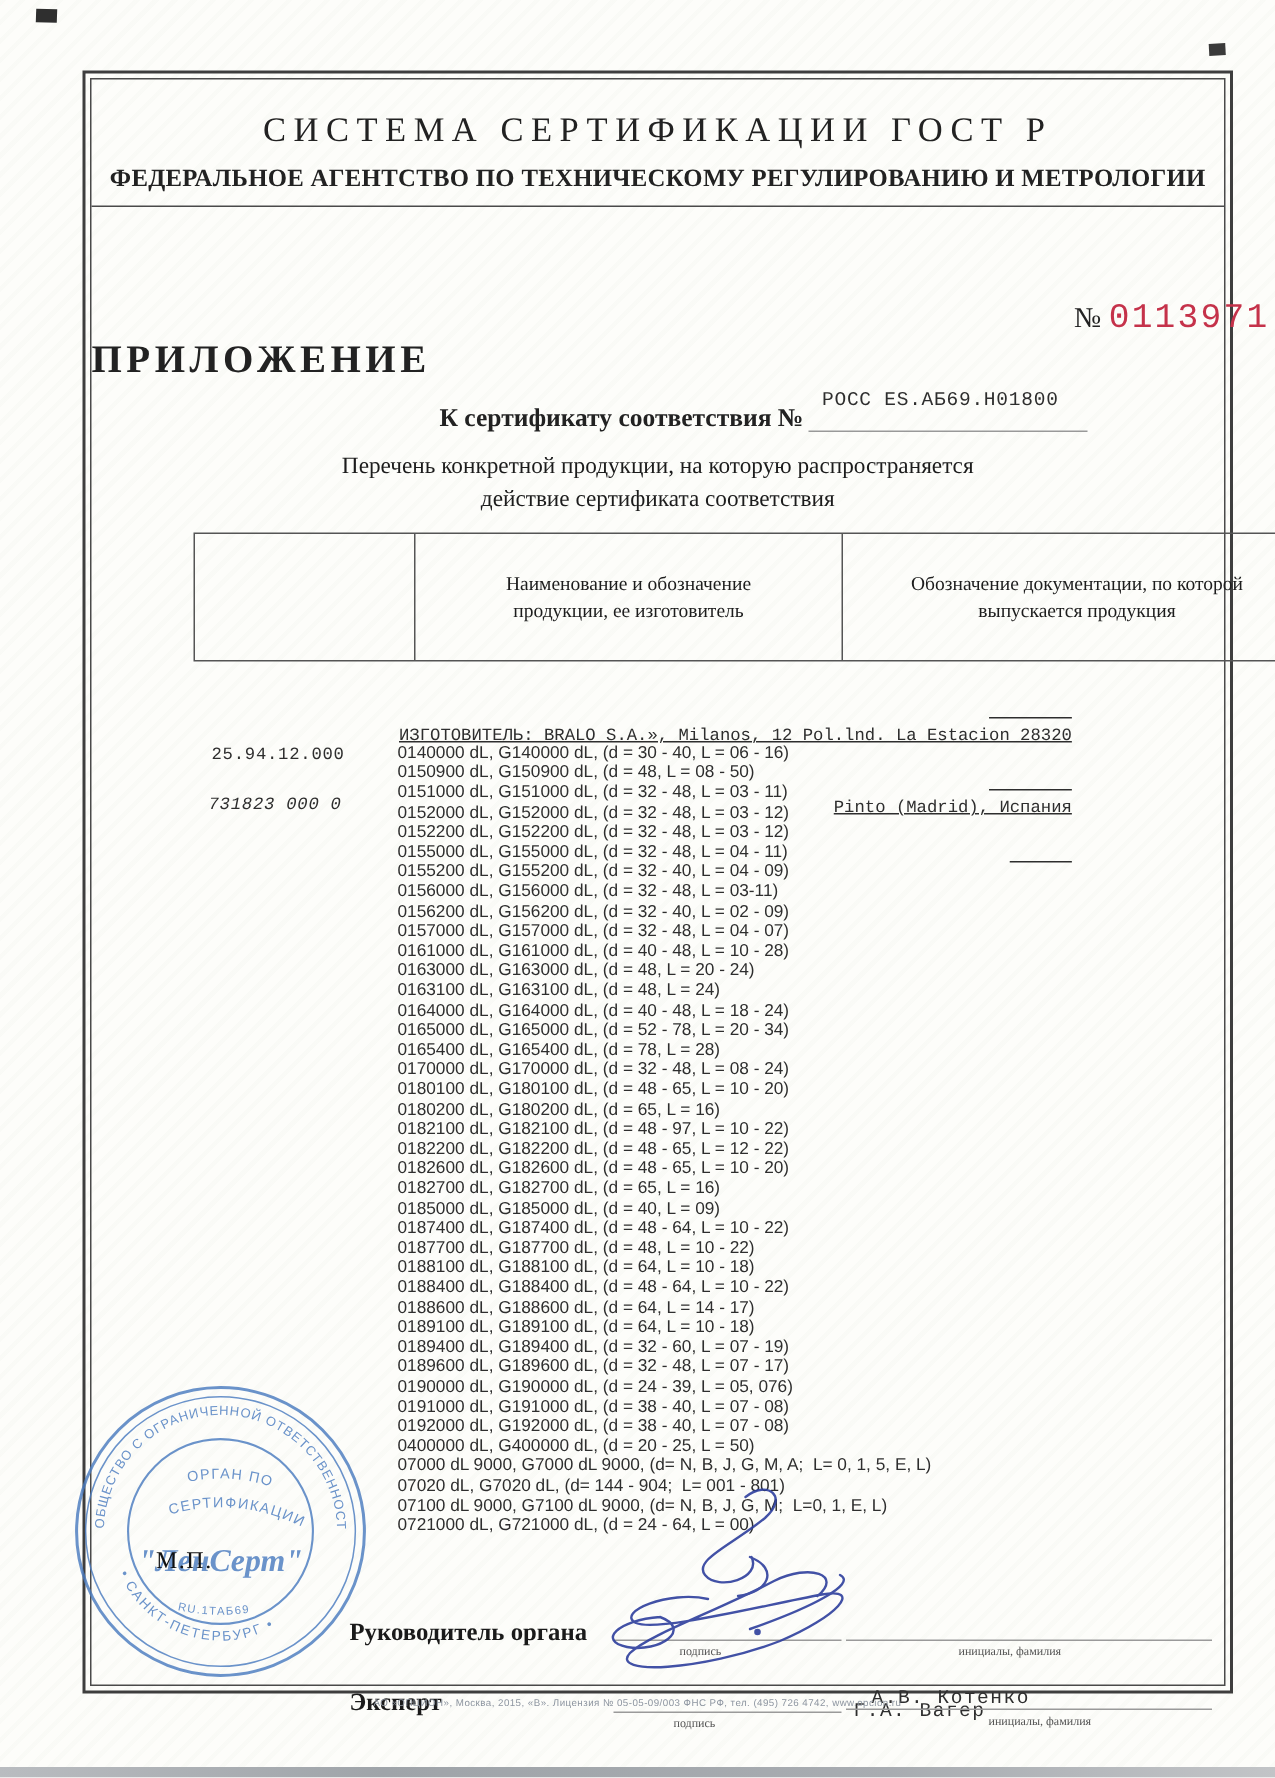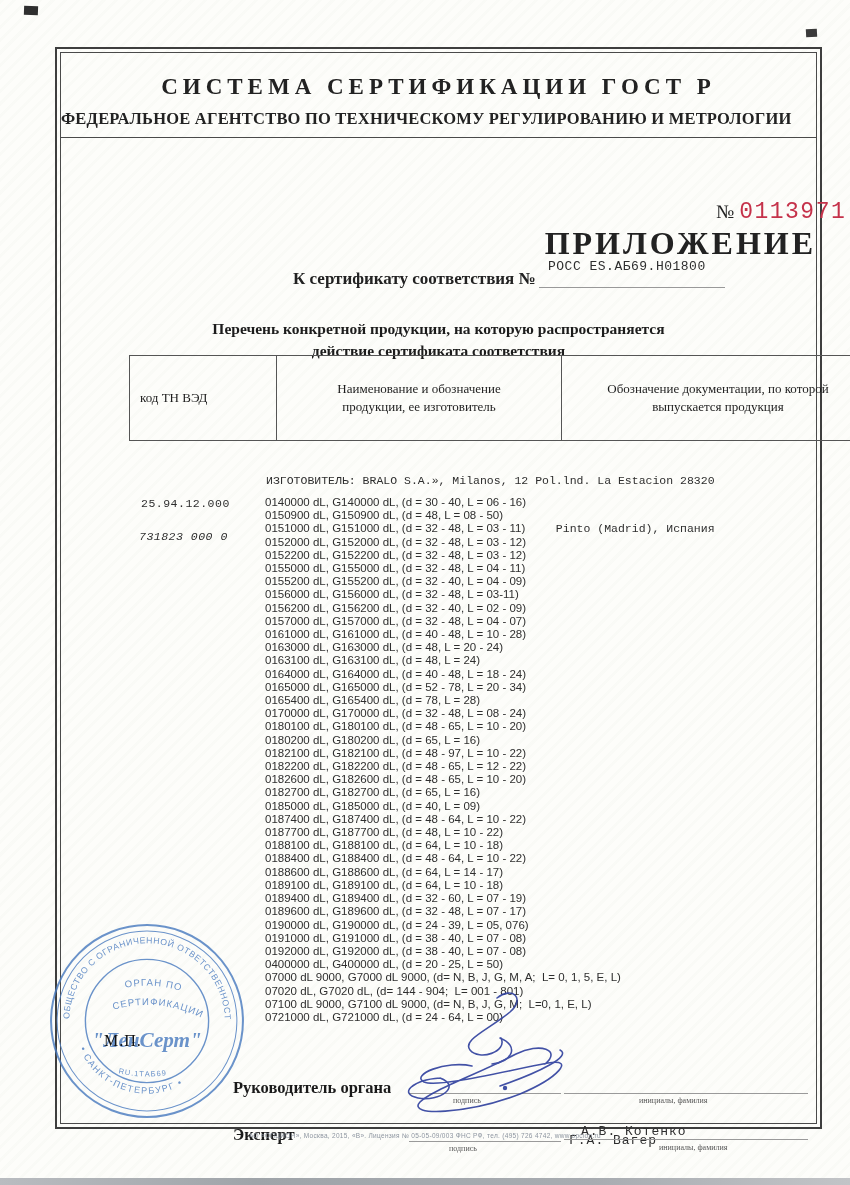--- a/index.html
+++ b/index.html
@@ -2,47 +2,47 @@
 <html><head>
 <meta charset="utf-8">
 <style>
   html,body{margin:0;padding:0;background:#e8e8e8;}
   .page{position:relative;width:850px;height:1185px;background:#fdfdfa;overflow:hidden;
         font-family:"Liberation Serif","DejaVu Serif",serif;color:#1d1d1d;
         background-image:repeating-linear-gradient(135deg, rgba(205,215,200,0.07) 0 3px, rgba(255,255,255,0) 3px 9px);}
   .frame{position:absolute;left:55px;top:47px;width:763px;height:1078px;border:2px solid #3e3e3e;}
   .frame-inner{position:absolute;left:3px;top:3px;right:3px;bottom:3px;border:1.4px solid #4a4a4a;}
   .hdr-title{position:absolute;left:0;top:21px;width:100%;text-align:center;
-             font-size:23px;font-weight:700;letter-spacing:5px;color:#222;}
-  .hdr-sub{position:absolute;left:0;top:56px;width:100%;
+             font-size:23px;font-weight:400;letter-spacing:5px;color:#222;}
+  .hdr-sub{position:absolute;left:0;top:56px;width:100%;text-align:center;
            font-size:16.5px;font-weight:700;letter-spacing:0.2px;color:#222;}
   .hdr-divider{position:absolute;left:0;top:84px;width:100%;border-bottom:1.6px solid #4a4a4a;}
   .form-number{position:absolute;left:655px;top:146px;font-size:20px;white-space:nowrap;}
   .form-number .prefix{font-size:19px;color:#222;}
   .form-number .value{font-family:"Liberation Mono","DejaVu Sans Mono",monospace;
                       font-size:23px;letter-spacing:1.5px;font-weight:400;}
-  .appendix-title{position:absolute;left:0;top:172px;width:100%;text-align:right;
-                  font-size:32px;font-weight:700;letter-spacing:3px;color:#222;}
+  .appendix-title{position:absolute;left:0;top:172px;width:100%;text-align:left;
+                  font-size:26px;font-weight:700;letter-spacing:3px;color:#222;}
   .cert-line-label{position:absolute;left:232px;top:216px;font-size:17px;font-weight:700;color:#222;}
   .cert-number{position:absolute;left:487px;top:206px;font-family:"Liberation Mono","DejaVu Sans Mono",monospace;
                font-size:13px;letter-spacing:0.5px;color:#333;white-space:nowrap;}
   .cert-underline{position:absolute;left:478px;top:234px;width:186px;border-bottom:1px solid #999;}
   .desc{position:absolute;left:0;top:247px;width:100%;text-align:center;
-        font-size:15.5px;font-weight:700;line-height:22px;color:#1c1c1c;margin-top:18px;}
+        font-size:15.5px;font-weight:400;line-height:22px;color:#1c1c1c;}
   .ptable{position:absolute;left:68px;top:302px;width:744px;height:84px;
           border:1.2px solid #555;display:grid;grid-template-columns:147px 285px 1fr;font-size:13px;}
   .ptable .c1{border-right:1px solid #555;display:flex;flex-direction:column;}
   .ptable .c1 .r{flex:1;display:flex;align-items:center;padding-left:10px;}
   .ptable .c1 .r.top{border-bottom:1px solid #555;}
   .ptable .c2{border-right:1px solid #555;display:flex;align-items:center;justify-content:center;
               text-align:center;padding:0 30px;line-height:18px;}
   .ptable .c3{display:flex;align-items:center;justify-content:center;text-align:center;
               padding:0 26px;line-height:18px;}
   .mono{font-family:"Liberation Mono","DejaVu Sans Mono",monospace;color:#2e2e2e;text-align:right;}
-  .manufacturer{position:absolute;left:205px;top:388px;font-size:11.5px;line-height:16px;white-space:pre;}
+  .manufacturer{position:absolute;left:205px;top:398px;font-size:11.5px;line-height:16px;white-space:pre;text-decoration:underline;}
   .code-ok{position:absolute;left:80px;top:444px;font-size:11.5px;letter-spacing:0.5px;}
   .code-tnved{position:absolute;left:78px;top:477px;font-size:11.5px;letter-spacing:0.5px;font-style:italic;}
   .product-list{position:absolute;left:204px;top:443px;font-size:11.5px;line-height:13.2px;}
   .product-line{white-space:pre;font-family:Liberation Sans, sans-serif;color:#2e2e2e;}
   .stamp{position:absolute;left:46px;top:920px;width:202px;height:202px;opacity:0.82;}
   .mp-label{position:absolute;left:104px;top:1032px;font-size:16px;color:#111;letter-spacing:1px;}
   .sig-title{position:absolute;font-size:16.5px;font-weight:700;color:#1a1a1a;white-space:nowrap;}
   .sig-line{position:absolute;border-bottom:1px solid #9a9a9a;}
   .sig-caption{position:absolute;font-size:8px;color:#555;}
   .sig-name{position:absolute;font-size:13px;letter-spacing:1px;white-space:nowrap;}
@@ -80,21 +80,20 @@
       <div class="cert-number mono">РОСС ES.АБ69.Н01800</div>
       <div class="cert-underline"></div>
 
       <div class="desc">
         <div>Перечень конкретной продукции,  на которую распространяется</div>
         <div>действие сертификата соответствия</div>
       </div>
 
       <div class="ptable">
         <div class="c1">
-          <div class="r">код ТН ВЭД</div>
         </div>
         <div class="c2">Наименование и обозначение продукции, ее изготовитель</div>
         <div class="c3">Обозначение документации, по которой выпускается продукция</div>
       </div>
 
       <div class="manufacturer mono">
         <div>ИЗГОТОВИТЕЛЬ: BRALO S.A.», Milanos, 12 Pol.lnd. La Estacion 28320</div>
         <div>Pinto (Madrid), Испания</div>
       </div>
 

